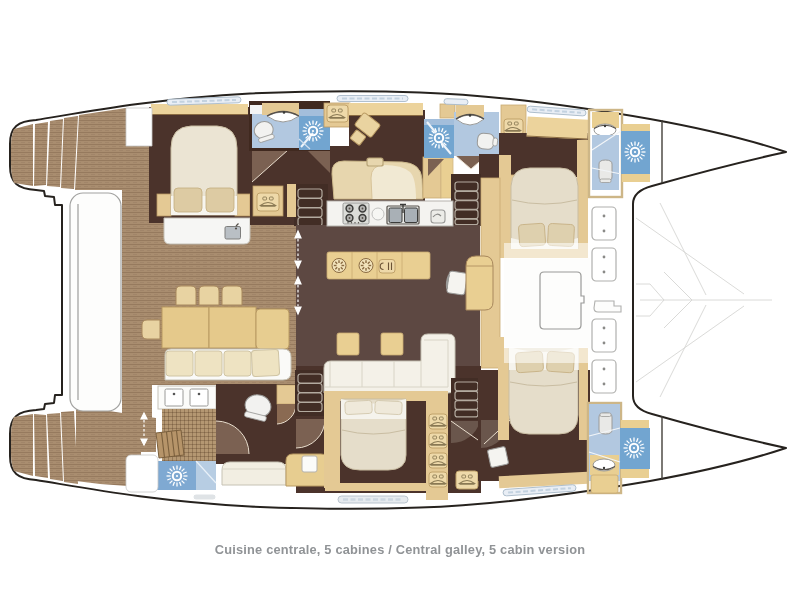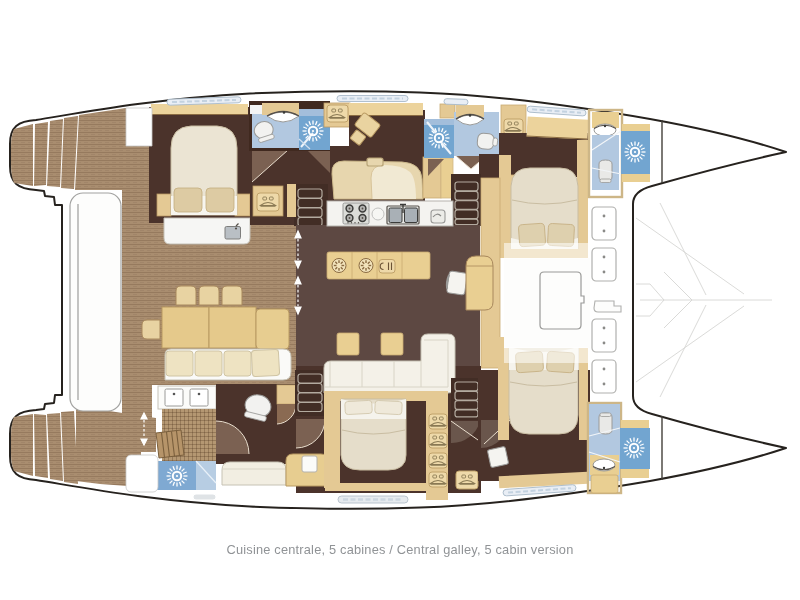--- a/index.html
+++ b/index.html
@@ -1,16 +1,16 @@
 <!DOCTYPE html>
 <html><head>
 <meta charset="utf-8">
 <style>
 html,body{margin:0;padding:0;background:#ffffff;}
-#wrap{width:800px;height:600px;position:relative;font-family:"Liberation Sans",sans-serif;}
+#wrap{width:800px;height:600px;position:relative;font-family:"Liberation Sans",sans-serif;font-weight:bold;}
 </style>
 </head>
 <body>
 <div id="wrap">
 <svg width="800" height="600" viewBox="0 0 800 600" xmlns="http://www.w3.org/2000/svg">
 <defs>
 <pattern id="wg" width="7" height="4" patternUnits="userSpaceOnUse">
 <rect width="7" height="4" fill="#a98d6f"></rect>
 <rect y="0" width="7" height="1" fill="rgba(73,47,25,0.20)"></rect>
 <rect x="0" y="2" width="4" height="0.8" fill="rgba(73,47,25,0.10)"></rect>

